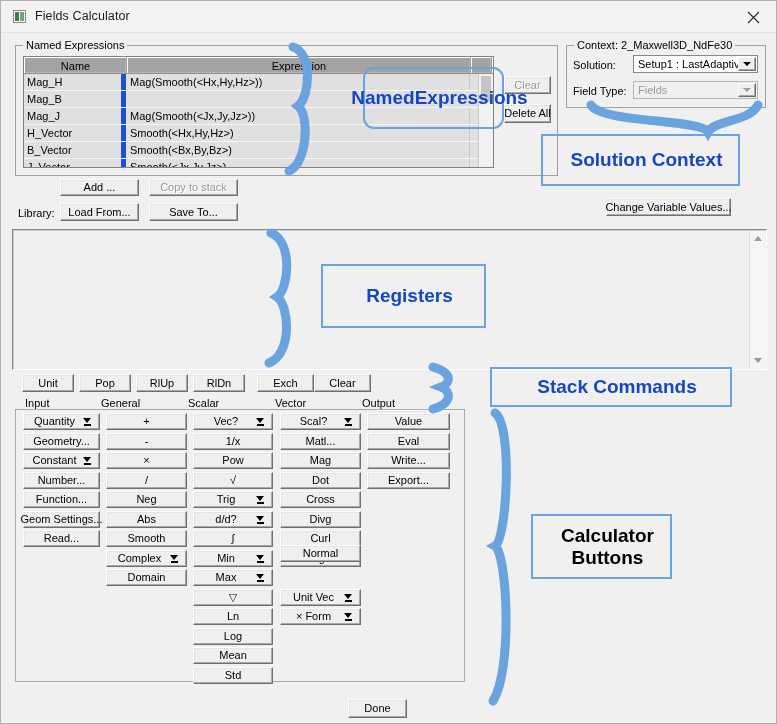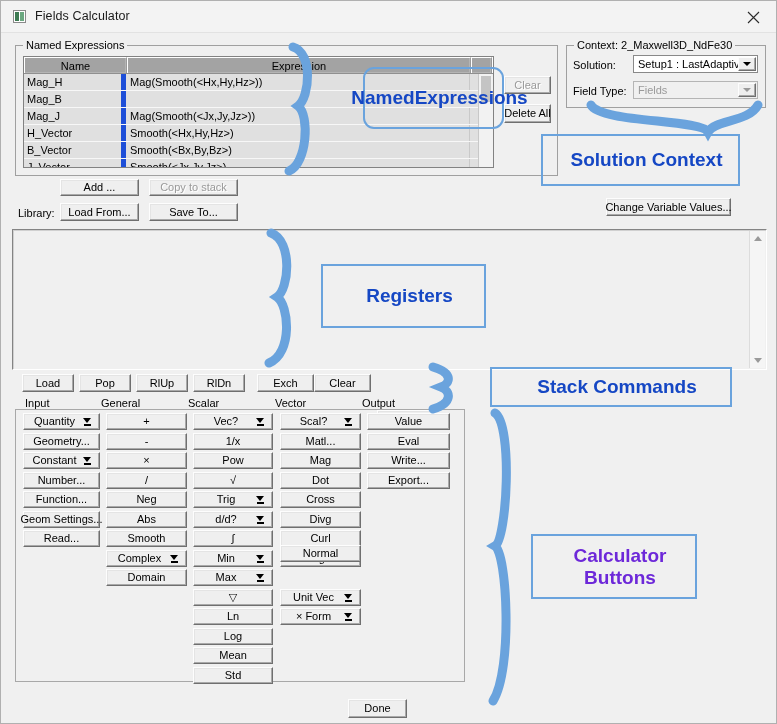--- a/index.html
+++ b/index.html
@@ -215,21 +215,21 @@
   <div class="sunken" style="left:11px;top:228px;width:755px;height:141px;background:#f0f0f0;">
     <div style="position:absolute;left:4px;top:4px;right:20px;bottom:4px;"></div>
     <div class="vsb" style="right:1px;top:1px;width:16px;bottom:1px;">
       <div class="ar up"></div>
       <div class="ar dn"></div>
     </div>
   </div>
 
   <div id="stack-cmds">
       <div class="btn" style="left: 21px; top: 373px; width: 52px; height: 18px;">
-        <span class="lbl">Load</span>
+        <span class="lbl">Unit</span>
       </div>
       <div class="btn" style="left: 78px; top: 373px; width: 52px; height: 18px;">
         <span class="lbl">Pop</span>
       </div>
       <div class="btn" style="left: 135px; top: 373px; width: 52px; height: 18px;">
         <span class="lbl">RlUp</span>
       </div>
       <div class="btn" style="left: 192px; top: 373px; width: 52px; height: 18px;">
         <span class="lbl">RlDn</span>
       </div>
@@ -459,19 +459,19 @@
       </div>
       <div class="abox" style="left: 540px; top: 133px; width: 199px; height: 52px; font-size: 19px; border-color: rgb(106, 163, 221); color: rgb(21, 71, 196); display: flex; flex-direction: column; justify-content: center;">
         <div>Solution Context</div>
       </div>
       <div class="abox" style="left: 320px; top: 263px; width: 165px; height: 64px; font-size: 19px; border-color: rgb(106, 163, 221); color: rgb(21, 71, 196); display: flex; flex-direction: column; justify-content: center;">
         <div>Registers</div>
       </div>
       <div class="abox" style="left: 489px; top: 366px; width: 242px; height: 40px; font-size: 19px; border-color: rgb(106, 163, 221); color: rgb(21, 71, 196); display: flex; flex-direction: column; justify-content: center;">
         <div>Stack Commands</div>
       </div>
-      <div class="abox" style="left: 530px; top: 533px; width: 166px; height: 65px; font-size: 19px; border-color: rgb(106, 163, 221); color: #6d28d9; display: flex; flex-direction: column; justify-content: center;">
+      <div class="abox" style="left: 530px; top: 513px; width: 141px; height: 65px; font-size: 19px; border-color: rgb(106, 163, 221); color: #000000; display: flex; flex-direction: column; justify-content: center;">
         <div>Calculator</div>
         <div>Buttons</div>
       </div>
     </div>
 
 </div>
 
 </body></html>

